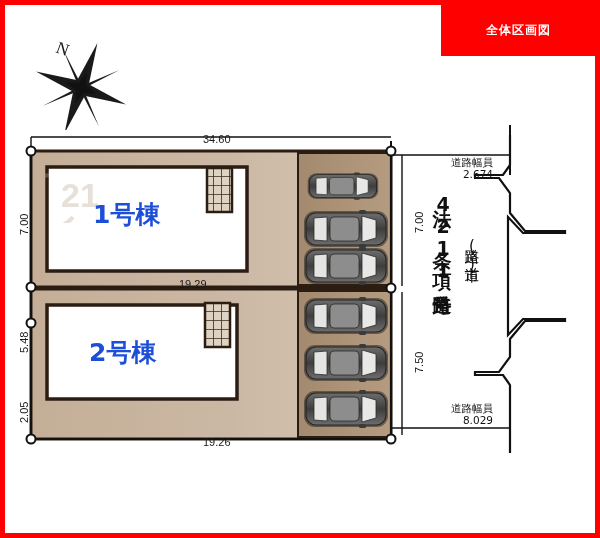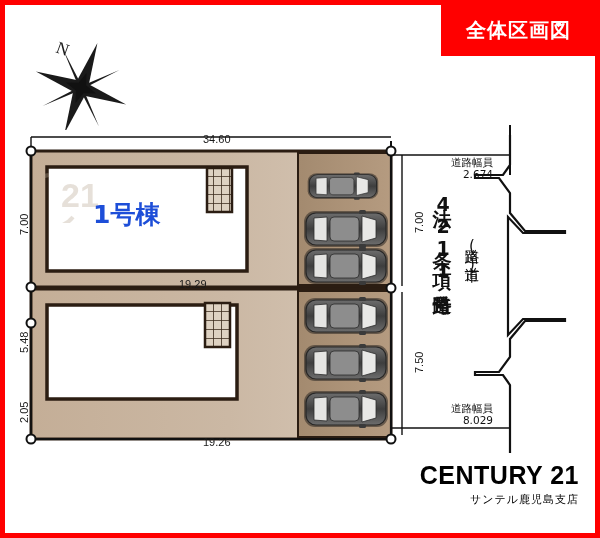--- a/index.html
+++ b/index.html
@@ -8,21 +8,21 @@
        font-family:"Liberation Sans","DejaVu Sans",sans-serif;}
 
   #root{position:relative;width:600px;height:538px;background:#ffffff;
         border-left:5px solid #ff0000;border-right:5px solid #ff0000;
         border-top:5px solid #ff0000;border-bottom:5px solid #ff0000;
         box-sizing:border-box;}
 
   
   .banner{position:absolute;top:-1px;right:-1px;width:155px;height:52px;
           background:#ff0000;display:flex;align-items:center;justify-content:center;}
-  .banner span{color:#fff;font-weight:bold;font-size:20px;letter-spacing:1px;
+  .banner span{color:#fff;font-weight:bold;font-size:12px;letter-spacing:1px;
                font-family:"DejaVu Sans",sans-serif;}
 
   
   .compass{position:absolute;left:30px;top:25px;width:105px;height:100px;}
 
   
   .site{position:absolute;left:0;top:0;width:600px;height:538px;}
 
   
   .dim{position:absolute;font-size:11px;color:#1a1a1a;
@@ -183,20 +183,21 @@
   </svg>
 
   <div class="wm">
     <svg width="66" height="58" viewBox="0 0 66 58">
       <path d="M6 10 A26 26 0 1 0 30 52" fill="none" stroke="#b9a894" stroke-width="4"></path>
       <text x="18" y="42" font-family="Liberation Sans, sans-serif" font-size="34" font-weight="bold" fill="#b9a894">21</text>
     </svg>
   </div>
 
   <div class="bldg-label" style="left:88px;top:193px;">1号棟</div>
+  <div class="bldg-label" style="left:84px;top:331px;">2号棟</div>
 
   <div class="dim" style="left:198px;top:128px;">34.60</div>
   <div class="dim" style="left:174px;top:261px;margin-top:12px;">19.29</div>
   <div class="dim v" style="left:13px;top:230px;">7.00</div>
   <div class="dim v" style="left:408px;top:228px;">7.00</div>
 
   <div class="dim v" style="left:13px;top:348px;">5.48</div>
   <div class="dim v" style="left:13px;top:418px;">2.05</div>
   <div class="dim v" style="left:408px;top:368px;">7.50</div>
   <div class="dim" style="left:198px;top:431px;">19.26</div>
@@ -208,18 +209,14 @@
 
   <div class="vtext" style="left:428px;top:188px;font-size:19px;font-weight:bold;">法42条1項1号道路</div>
 
   <div class="vtext" style="left:459px;top:232px;font-size:15px;">道路(市道)</div>
 
   <div class="roadtxt" style="left:422px;top:397px;width:66px;">
     <div>道路幅員</div>
     <div>8.029</div>
   </div>
 
-  <div class="logo">
-    <div class="c21">CENTURY 21</div>
-    <div class="sub">サンテル鹿児島支店</div>
-  </div>
 
 </div>
 
 </body></html>

